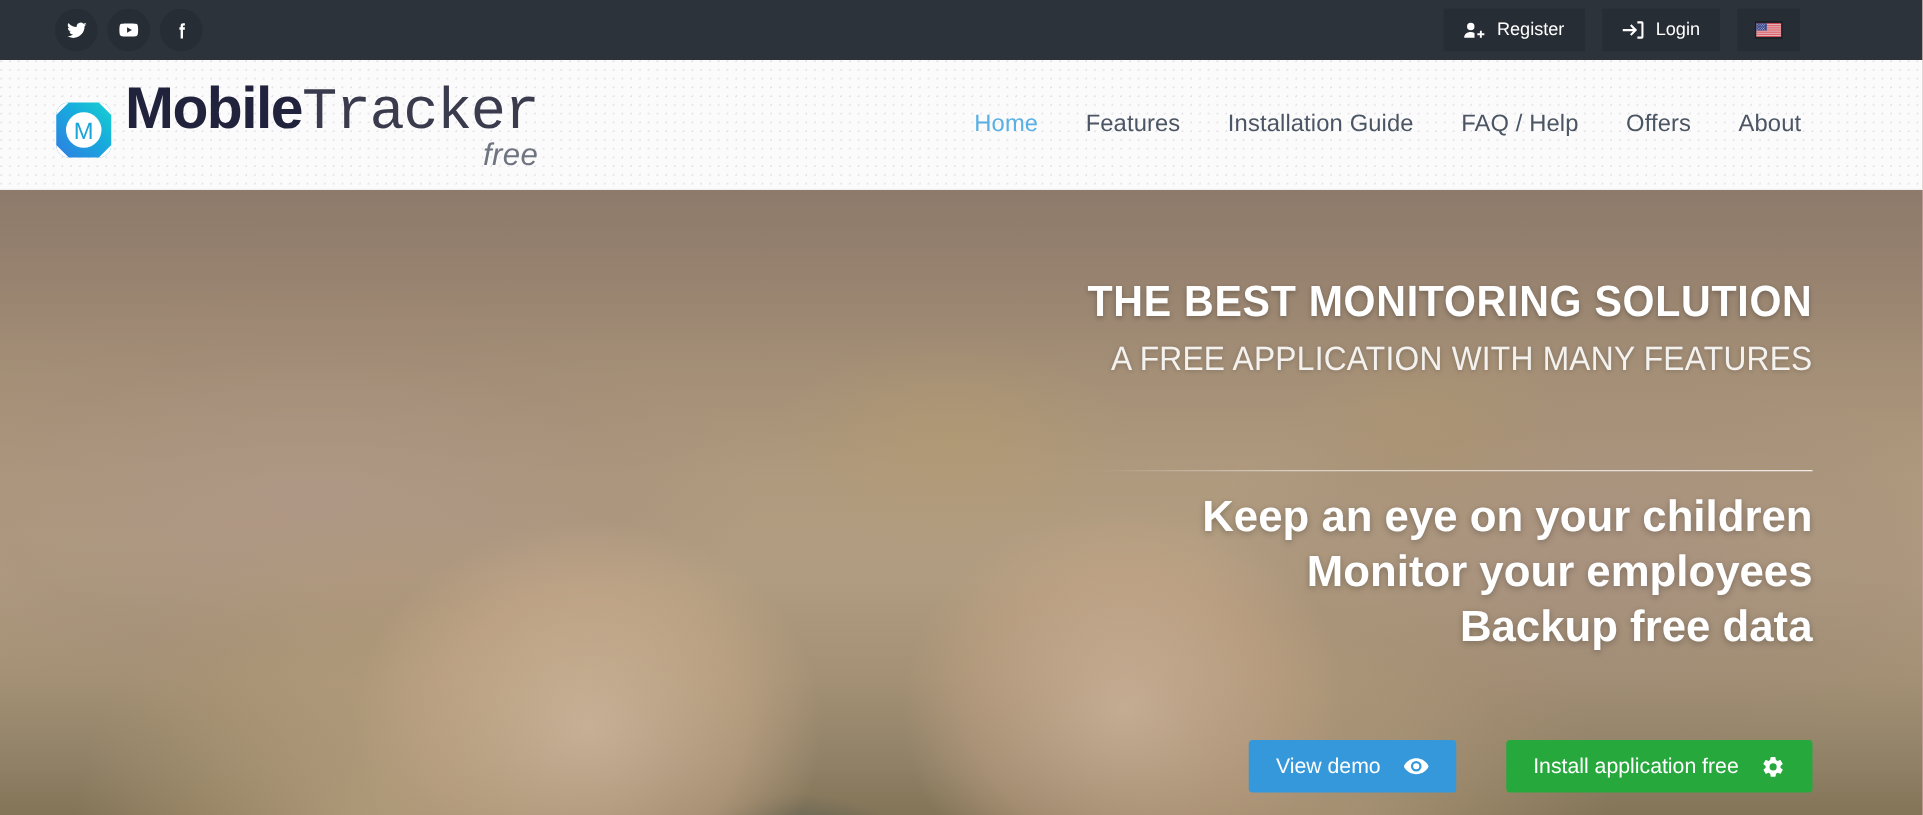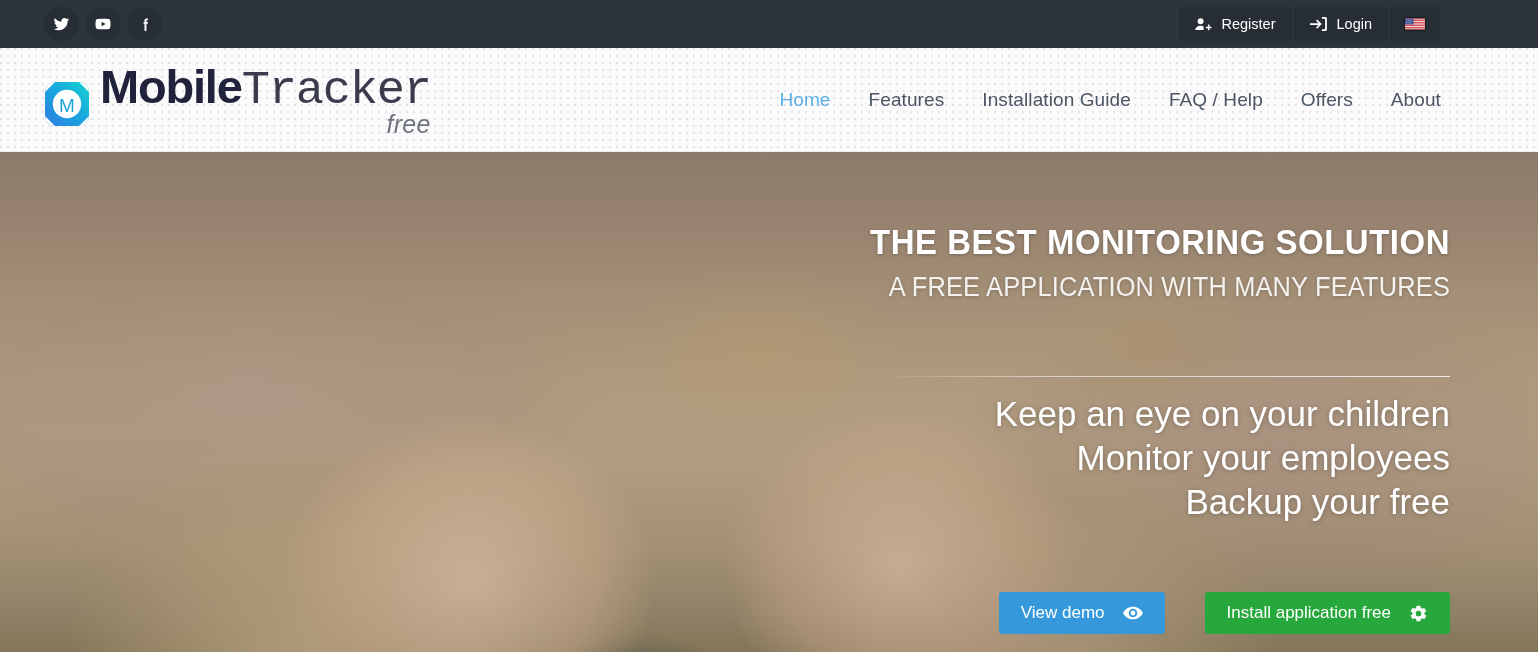--- a/index.html
+++ b/index.html
@@ -27,21 +27,21 @@
     background: #272d34;
     display: flex; align-items: center; justify-content: center;
     cursor: pointer;
   }
   .social-btn svg { display: block; }
 
   .topbar-right {
     margin-left: auto;
     display: flex;
     align-items: center;
-    gap: 2px;
+    gap: 14px;
     padding-right: 86px;
   }
   .top-btn {
     height: 34px;
     background: #272d34;
     color: #ffffff;
     font-size: 14.5px;
     display: flex;
     align-items: center;
     gap: 10px;
@@ -197,21 +197,21 @@
   }
   .hero-lines {
     position: absolute;
     right: 88px;
     top: 240px;
     text-align: right;
   }
   .hero-line {
     color: #ffffff;
     font-size: 35px;
-    font-weight: 400;
+    font-weight: 700;
     line-height: 44px;
     letter-spacing: 0px;
     text-shadow: 0 1px 5px rgba(0,0,0,.25);
     white-space: nowrap;
   }
 
   .hero-actions {
     position: absolute;
     right: 88px;
     bottom: 18px;
@@ -370,21 +370,21 @@
   <div class="hero-tint"></div>
 
   <div class="hero-inner">
     <div class="hero-title">THE BEST MONITORING SOLUTION</div>
     <div class="hero-subtitle">A FREE APPLICATION WITH MANY FEATURES</div>
     <div class="hero-divider"></div>
 
     <div class="hero-lines">
       <div class="hero-line">Keep an eye on your children</div>
       <div class="hero-line">Monitor your employees</div>
-      <div class="hero-line">Backup your free</div>
+      <div class="hero-line">Backup free data</div>
     </div>
 
     <div class="hero-actions">
       <button class="cta demo">
         <span>View demo</span>
         <span>
           <svg width="20" height="14" viewBox="0 0 22 14" fill="#ffffff" aria-hidden="true">
             <path d="M11 0C6.1 0 1.9 3 0 7c1.9 4 6.1 7 11 7s9.1-3 11-7c-1.9-4-6.1-7-11-7zm0 11.7A4.7 4.7 0 1 1 15.7 7 4.7 4.7 0 0 1 11 11.7z"></path>
             <circle cx="11" cy="7" r="2.7"></circle>
           </svg>

